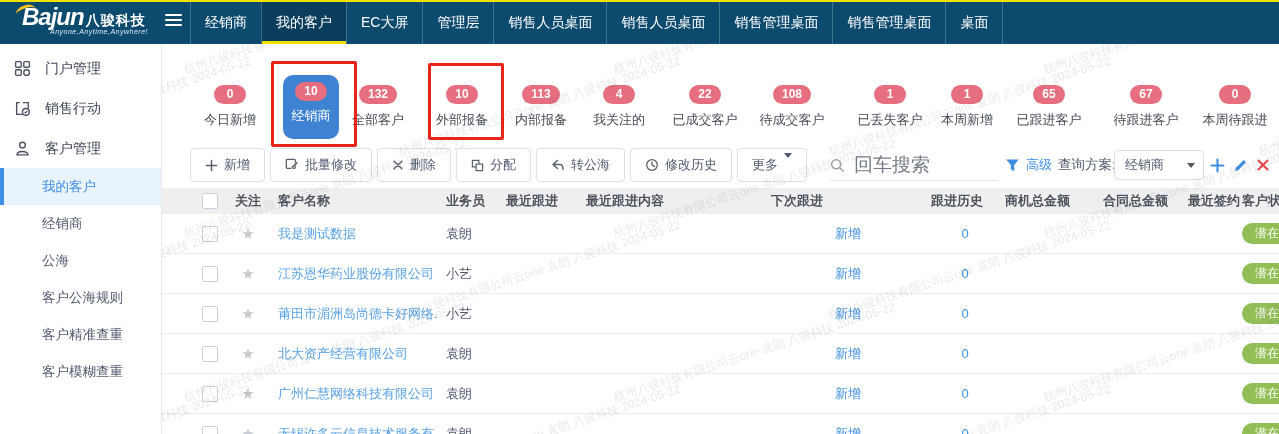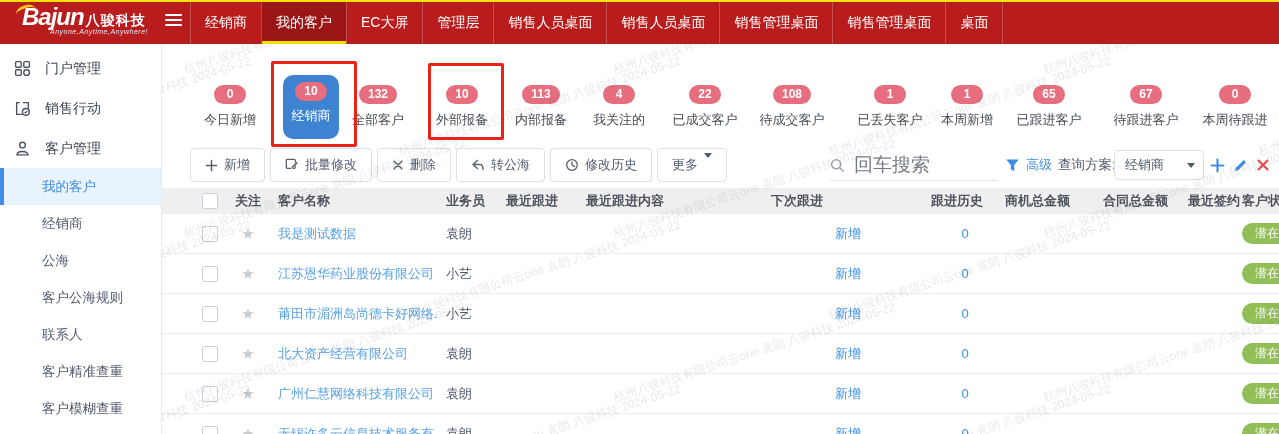--- a/index.html
+++ b/index.html
@@ -4,21 +4,21 @@
 <style>
   html,body{margin:0;padding:0;}
   body{
     width:1279px;height:434px;position:relative;overflow:hidden;
     font-family:"Liberation Sans","DejaVu Sans",sans-serif;
     background:#ffffff;-webkit-font-smoothing:antialiased;
   }
   
   .top-line{position:absolute;top:0;left:0;width:1279px;height:2px;background:#f2e202;z-index:60;}
   
-  .navbar{position:absolute;top:0;left:0;width:1279px;height:44px;background:#b91c1c;z-index:40;}
+  .navbar{position:absolute;top:0;left:0;width:1279px;height:44px;background:#0c4a6e;z-index:40;}
   .logo{position:absolute;left:22px;top:3px;width:130px;height:40px;color:#fff;}
   .logo .brand{font-size:24px;font-weight:bold;font-style:italic;letter-spacing:-1px;}
   .logo .brand-cn{font-size:14px;font-weight:bold;font-style:normal;margin-left:2px;letter-spacing:1px;}
   .logo .tagline{display:block;font-size:7px;font-style:italic;color:#dce9f8;margin:-3px 0 0 28px;letter-spacing:.5px;}
   .logo .swoosh{position:absolute;left:-6px;top:2px;width:20px;height:10px;border-top:3px solid #f6c21c;border-radius:50%;transform:rotate(-18deg);}
   .hamburger{position:absolute;left:165px;top:14px;width:17px;height:14px;cursor:pointer;}
   .hamburger i{display:block;height:2px;background:#fff;margin-bottom:3px;border-radius:1px;}
   .tabs{position:absolute;left:190px;top:0;height:44px;display:flex;}
   .tab{height:44px;line-height:44px;padding:0 14px;color:#fff;font-size:14px;border-left:1px solid rgba(255,255,255,.22);cursor:pointer;position:relative;white-space:nowrap;}
   .tab:last-child{border-right:1px solid rgba(255,255,255,.22);}
@@ -163,21 +163,20 @@
             <path d="M2.8 14 C2.8 9.8 13.2 9.8 13.2 14 Z"></path>
           </g>
         </svg>
       </span>
       <span>客户管理</span>
     </div>
     <div class="side-sub active">我的客户</div>
     <div class="side-sub">经销商</div>
     <div class="side-sub">公海</div>
     <div class="side-sub">客户公海规则</div>
-    <div class="side-sub">联系人</div>
     <div class="side-sub">客户精准查重</div>
     <div class="side-sub">客户模糊查重</div>
   </aside>
 
 <div class="main">
   <div class="stats">
       <div class="stat" style="left: 18px;">
         <div><span class="pill">0</span></div>
         <div class="slabel">今日新增</div>
       </div>
@@ -250,20 +249,29 @@
           </span>
           <span>批量修改</span>
         </div>
         <div class="btn">
           <span style="display: flex;">
             <svg width="12" height="12" viewBox="0 0 14 14">
               <path d="M2.5 2.5 L11.5 11.5 M11.5 2.5 L2.5 11.5" stroke="#5a6068" stroke-width="1.7" stroke-linecap="round"></path>
             </svg>
           </span>
           <span>删除</span>
+        </div>
+        <div class="btn">
+          <span style="display: flex;">
+            <svg width="13" height="13" viewBox="0 0 14 14">
+              <rect x="1.5" y="1.5" width="7" height="7" fill="none" stroke="#5a6068" stroke-width="1.3"></rect>
+              <rect x="5.5" y="5.5" width="7" height="7" fill="#fff" stroke="#5a6068" stroke-width="1.3"></rect>
+            </svg>
+          </span>
+          <span>分配</span>
         </div>
         <div class="btn">
           <span style="display: flex;">
             <svg width="14" height="14" viewBox="0 0 14 14">
               <path d="M6.5 2.5 L2 6.5 L6.5 10.5 M2 6.5 H9 C11 6.5 12 8 12 11.5" fill="none" stroke="#5a6068" stroke-width="1.4" stroke-linejoin="round" stroke-linecap="round"></path>
             </svg>
           </span>
           <span>转公海</span>
         </div>
         <div class="btn">

